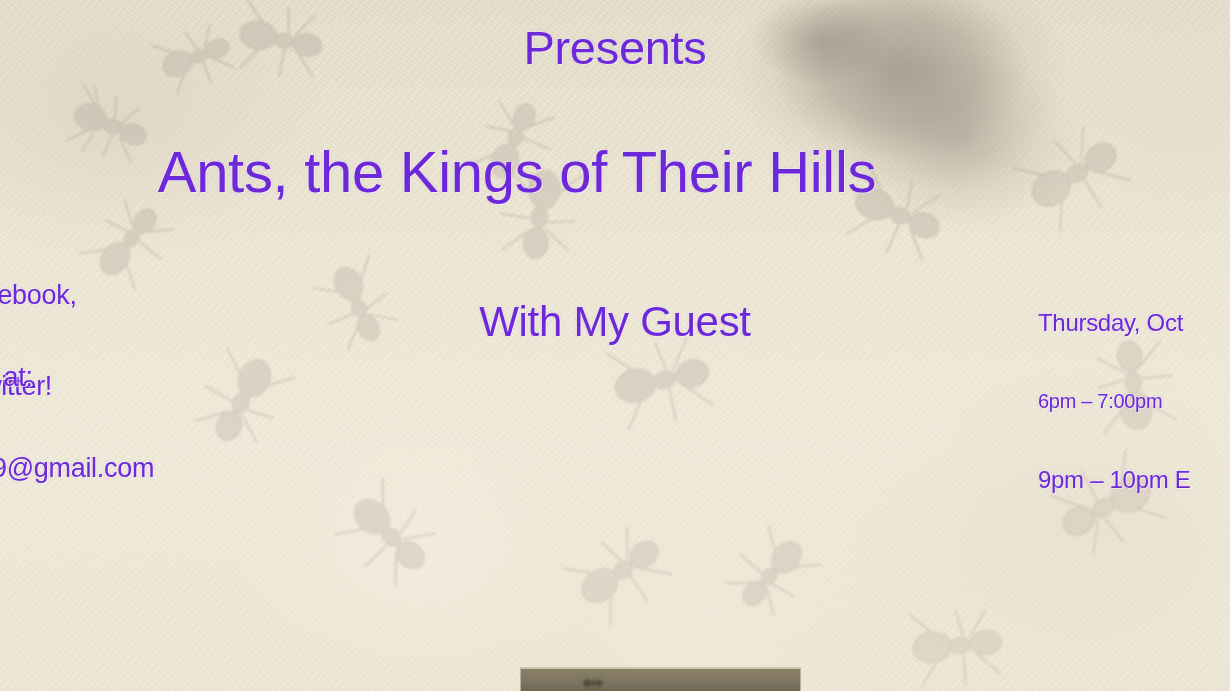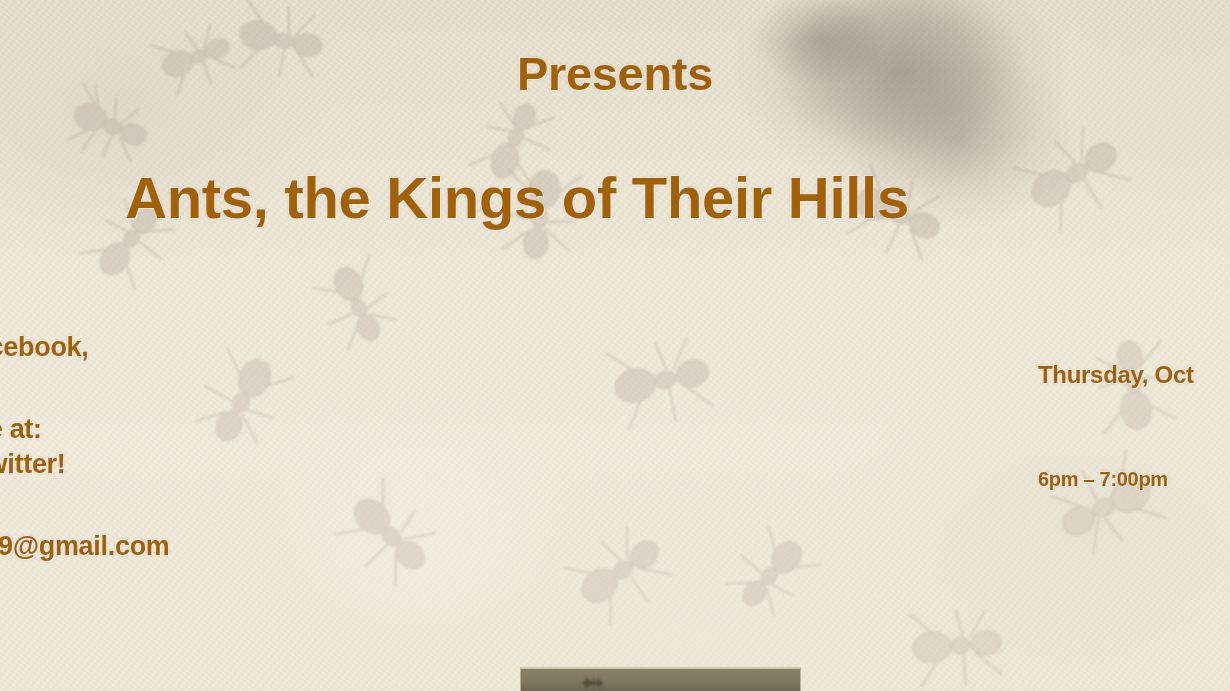--- a/index.html
+++ b/index.html
@@ -52,30 +52,29 @@
   #wash {
     position: absolute;
     inset: 0;
     background: linear-gradient(180deg, rgba(240,233,214,0.30) 0%, rgba(240,233,214,0.42) 45%, rgba(243,237,219,0.46) 100%);
     pointer-events: none;
   }
 
   
   .ptext {
     position: absolute;
-    color: #a16207;
-    font-weight: bold;
+    color: #6d28d9;
+    font-weight: normal;
     line-height: 1.12;
     white-space: pre;
     text-shadow:
        1px 1px 0 rgba(255,255,255,0.55),
       -1px -1px 0 rgba(255,255,255,0.35),
        0 0 3px rgba(180,160,210,0.55);
     letter-spacing: -0.3px;
-    margin-top: 26px;
   }
 
   #presents      { top: 22px;  left: 0; width: 1230px; text-align: center; font-size: 47px; }
   #main-title    { top: 140px; left: 0; width: 1034px; text-align: center; font-size: 58px; }
   #with-guest    { top: 298px; left: 0; width: 1230px; text-align: center; font-size: 42px; }
   #guest-name    { top: 400px; left: 0; width: 1230px; text-align: center; font-size: 46px; }
 
   
   #social-block  { top: 220px; left: -120px; font-size: 27px; text-align: left; }
   #email-block   { top: 302px; left: -96px;  font-size: 27px; text-align: left; }
@@ -283,39 +282,41 @@
     </g>
       </svg>
   </div>
 
   <div id="wash"></div>
 
   <div class="ptext" id="presents">Presents</div>
 
   <div class="ptext" id="main-title">Ants, the Kings of Their Hills</div>
 
+  <div class="ptext" id="with-guest">With My Guest</div>
 
   <div id="guest-name">
     <div class="ptext" style="position:static; width:1230px; text-align:center; font-size:46px;">Zachary Liu, Myrmecologist &amp;</div>
     <div class="ptext" style="position:static; width:1230px; text-align:center; font-size:46px;">Professional Ant Farmer</div>
   </div>
 
   <div id="social-block" class="ptext">
     <div class="ptext" style="position:static; font-size:27px;">ne on Facebook,</div>
     <div class="ptext" style="position:static; font-size:27px;">m, and Twitter!</div>
   </div>
 
   <div id="email-block" class="ptext">
     <div class="ptext" style="position:static; font-size:27px;">mail me at:</div>
     <div class="ptext" style="position:static; font-size:27px;">atures19@gmail.com</div>
   </div>
 
   <div id="when-block" class="ptext">
     <div class="ptext" style="position:static; font-size:24px;">Thursday, Oct</div>
     <div class="ptext" style="position:static; font-size:20px;">6pm – 7:00pm</div>
+    <div class="ptext" style="position:static; font-size:24px;">9pm – 10pm E</div>
   </div>
 
   <div id="bottom-plate">
     <svg id="bottom-plate-ant" viewBox="0 0 40 24">
       <g fill="#3f3a2c" stroke="#3f3a2c" stroke-width="1.2">
         <ellipse cx="10" cy="12" rx="6" ry="5"></ellipse>
         <ellipse cx="19" cy="12" rx="3.5" ry="2.8"></ellipse>
         <ellipse cx="28" cy="12" rx="5" ry="4"></ellipse>
         <path d="M11 7 L6 1 M20 9 L19 2 M23 9 L29 2 M11 17 L6 23 M20 15 L19 22 M24 15 L30 22" fill="none" stroke-width="1.4"></path>
       </g>

